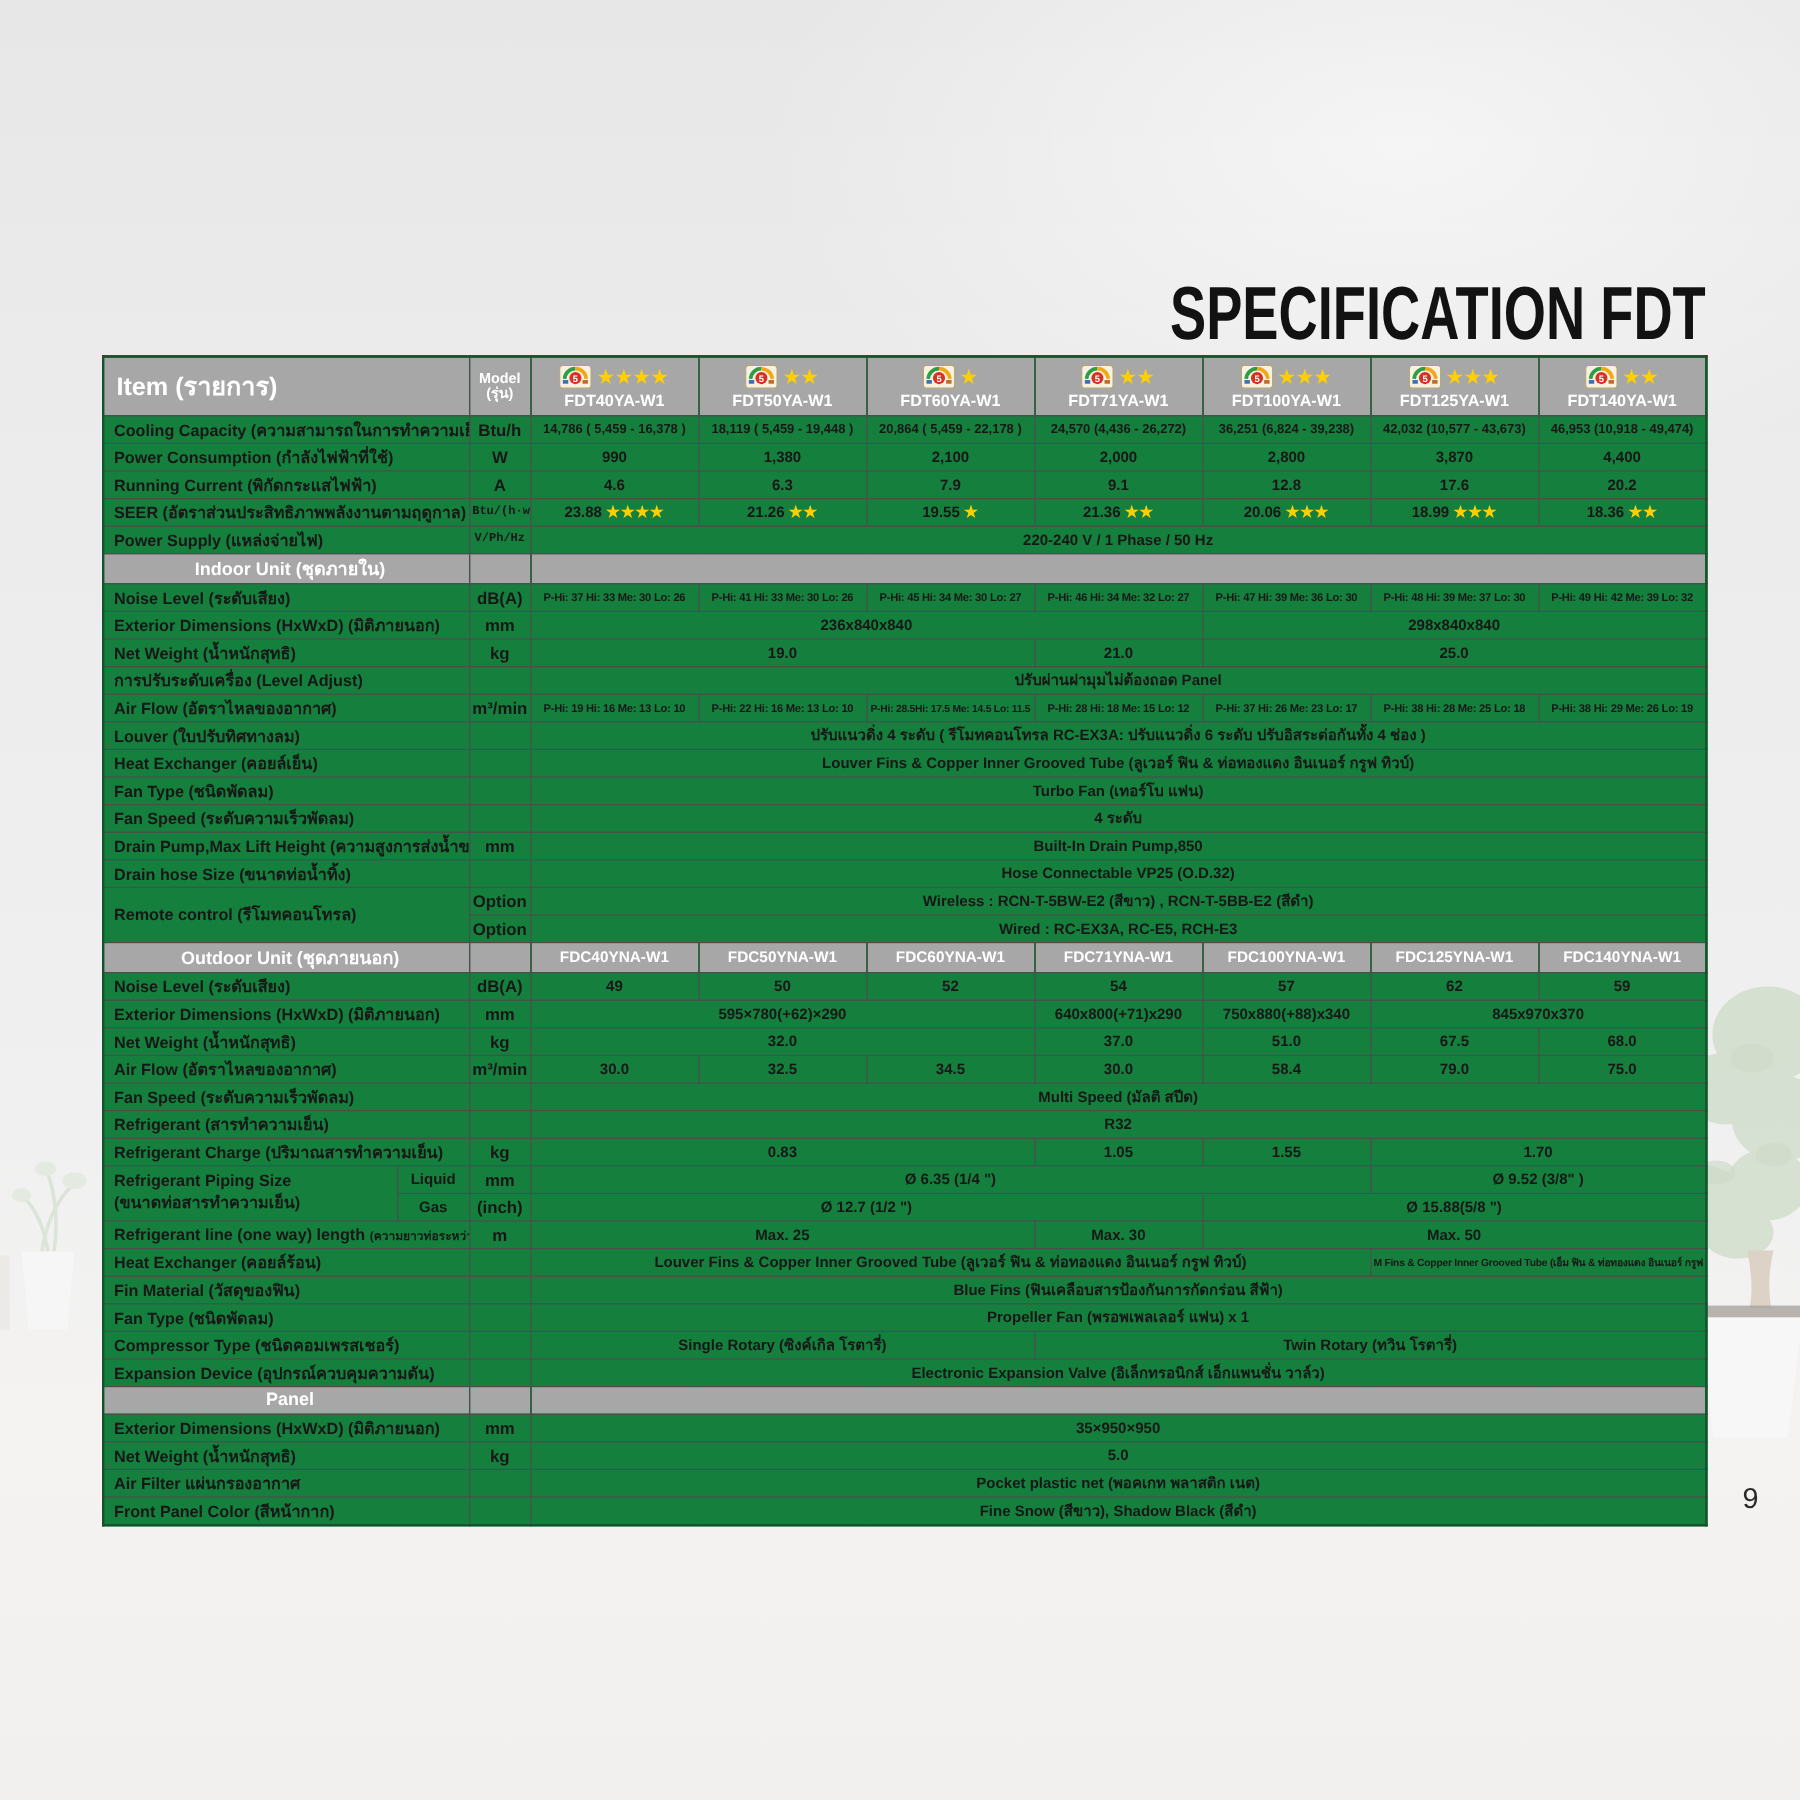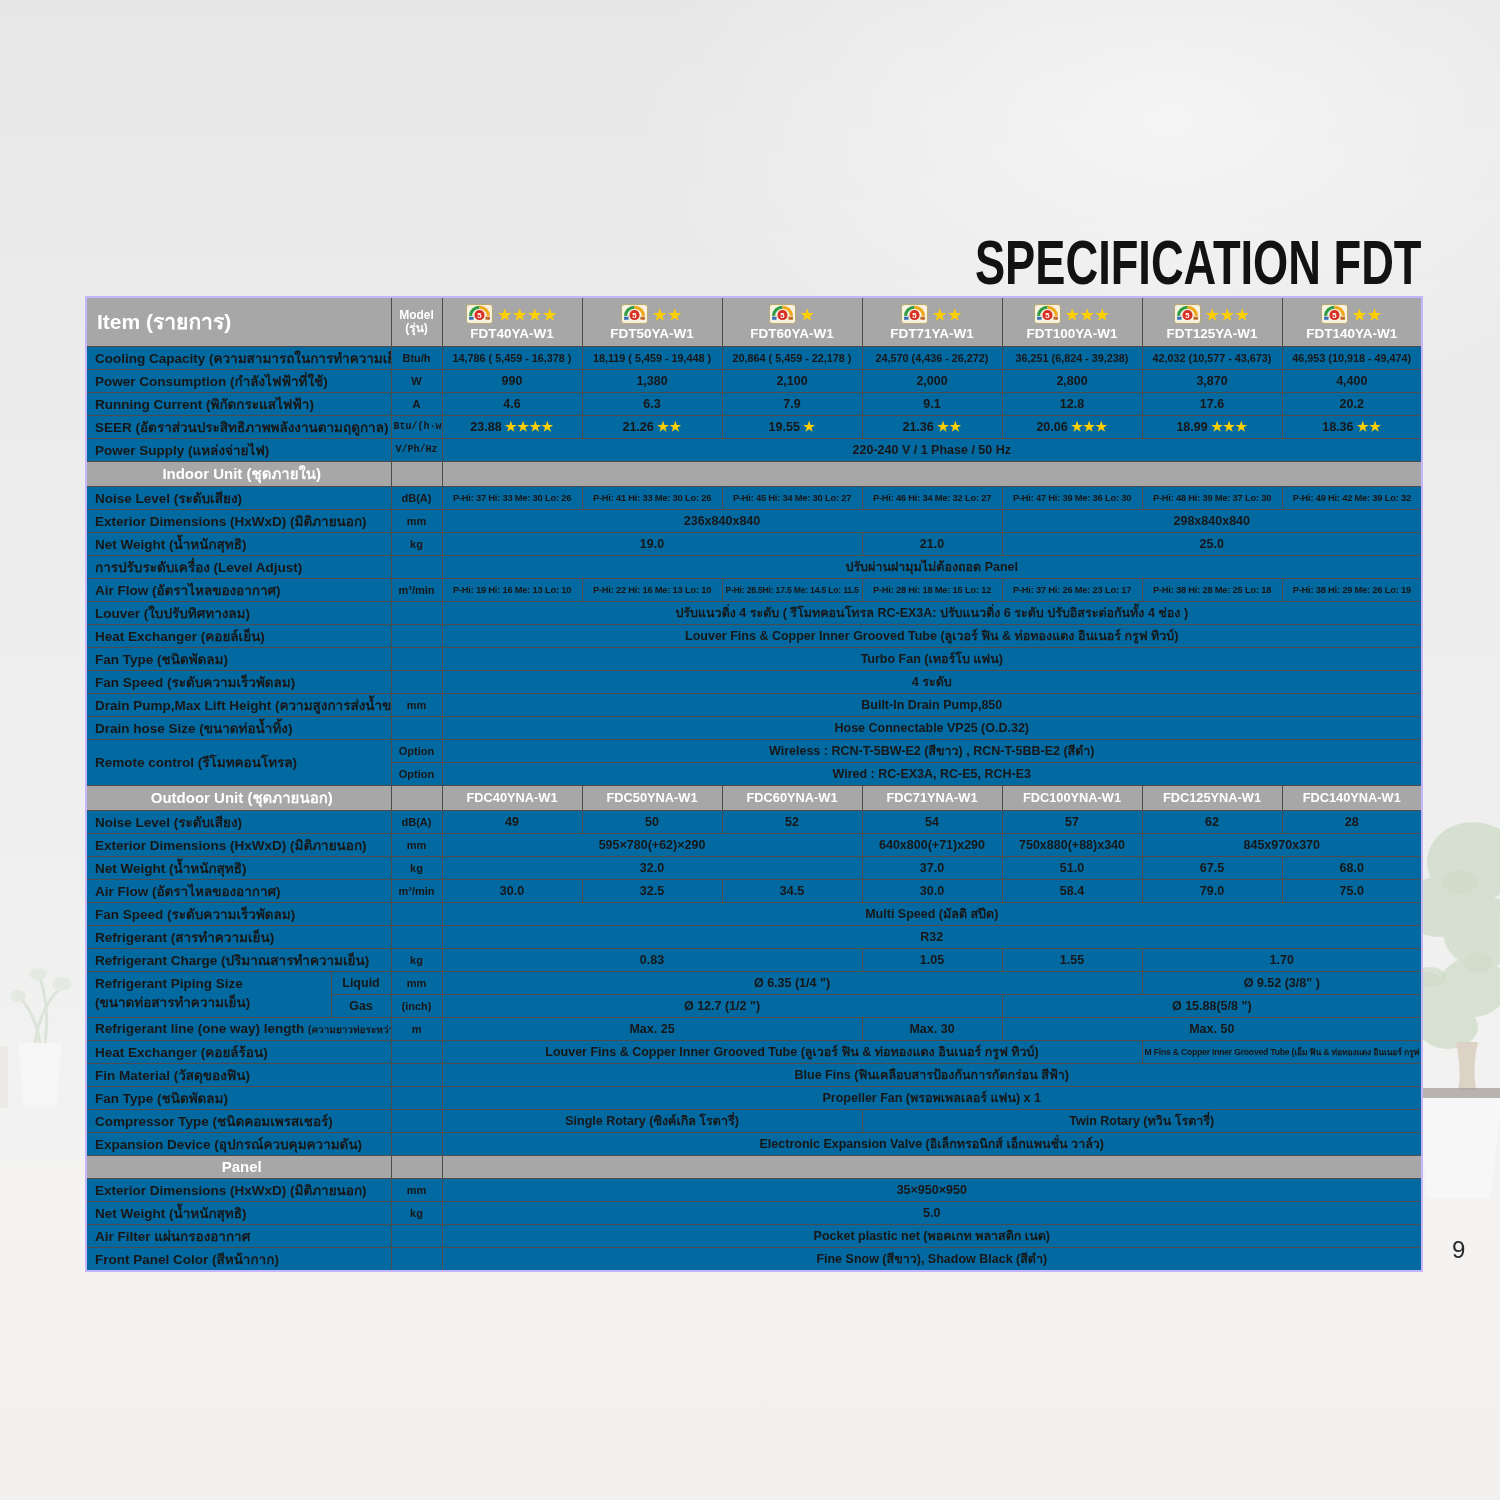--- a/index.html
+++ b/index.html
@@ -13,34 +13,34 @@
     position:absolute;top:228px;right:79px;
     font-size:58px;font-weight:bold;color:#121212;letter-spacing:0px;
     transform:scaleX(.78) scaleY(1.08);transform-origin:100% 50%;white-space:nowrap;
   }
   .page-num{position:absolute;left:1452px;top:1236px;font-size:24px;color:#2a2a2a;}
   
   .deco{position:absolute;z-index:0;}
   
   table.spec{
     position:absolute;left:85px;top:296px;width:1336px;z-index:2;
-    border-collapse:collapse;table-layout:fixed;background:#0369a1;
-    border:2px solid #c4b5fd;
+    border-collapse:collapse;table-layout:fixed;background:#15803d;
+    border:2px solid #14532d;
   }
   td,th{
     border:1px solid #4c4c4e;overflow:hidden;white-space:nowrap;
     text-align:center;vertical-align:middle;font-weight:bold;color:#171717;padding:0 2px;
   }
   tr{height:23px;}
   tr.hdr{height:49px;}
   tr.band-in,tr.band-panel{height:23px;}
   tr.band-out{height:14px;margin-left:14px;}
   .lbl{text-align:left;padding-left:8px;font-size:13.5px;}
   .lbl .th-small{font-size:10px;}
-  .unit{font-size:11px;}
+  .unit{font-size:14px;}
   .unit-sm{font-size:10px;font-family:Liberation Mono, monospace;}
   .val{font-size:12.5px;}
   .md{font-size:10.8px;}
   .xs{font-size:9.3px;letter-spacing:-0.2px;}
   .tiny{font-size:8.6px;letter-spacing:-0.2px;}
   .sub{font-size:12.5px;margin-left:28px;}
   
   .hdr th{background:#a7a7a7;color:#fff;}
   .head-item{text-align:left;padding-left:10px;font-size:21px;}
   .head-model{font-size:12px;line-height:13px;}
@@ -342,21 +342,21 @@
   </tr>
   <tr>
     <td class="lbl" colspan="2">Noise Level (ระดับเสียง)</td>
     <td class="unit">dB(A)</td>
     <td class="val">49</td>
     <td class="val">50</td>
     <td class="val">52</td>
     <td class="val">54</td>
     <td class="val">57</td>
     <td class="val">62</td>
-    <td class="val">28</td>
+    <td class="val">59</td>
   </tr>
   <tr>
     <td class="lbl" colspan="2">Exterior Dimensions (HxWxD) (มิติภายนอก)</td>
     <td class="unit">mm</td>
     <td class="val" colspan="3">595×780(+62)×290</td>
     <td class="val">640x800(+71)x290</td>
     <td class="val">750x880(+88)x340</td>
     <td class="val" colspan="2">845x970x370</td>
   </tr>
   <tr>

